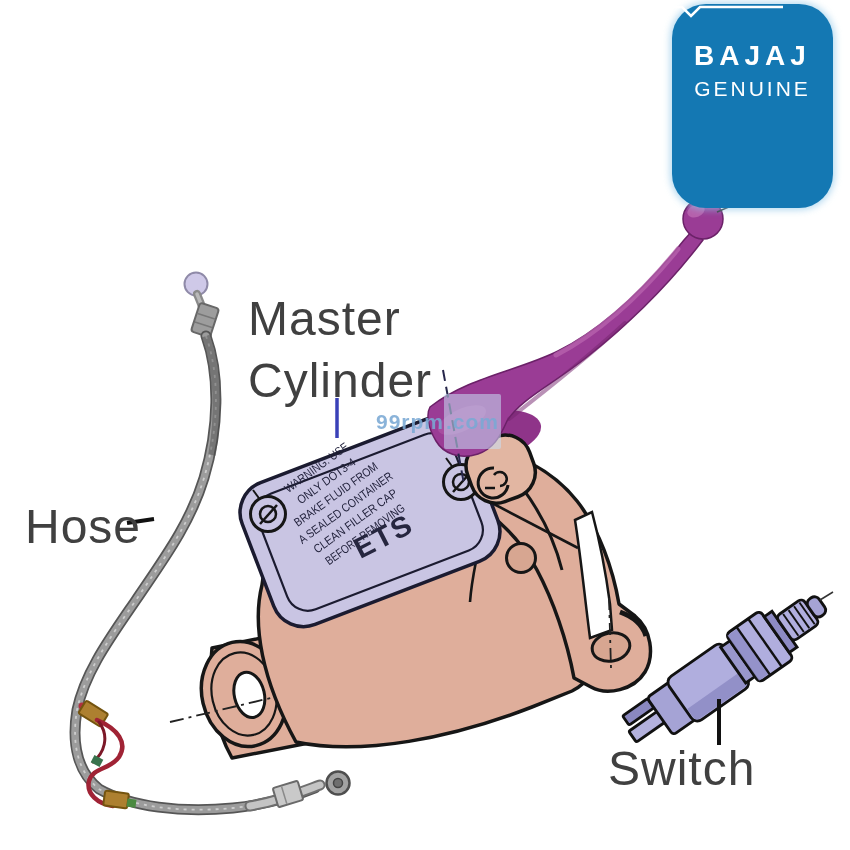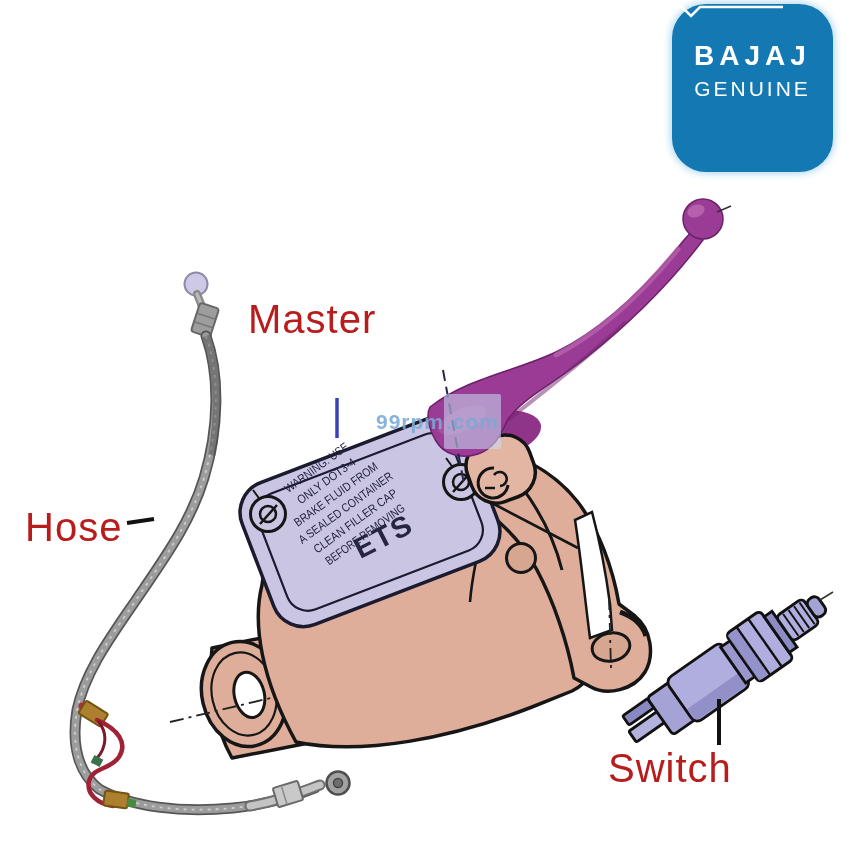--- a/index.html
+++ b/index.html
@@ -1,27 +1,27 @@
 <!DOCTYPE html>
 <html><head>
 <meta charset="utf-8">
 <style>
   html,body{margin:0;padding:0;background:#ffffff;}
   .stage{position:relative;width:850px;height:850px;background:#ffffff;overflow:hidden;
          font-family:"Liberation Sans",sans-serif;}
   .stage svg{position:absolute;left:0;top:0;}
-  .part-label{position:absolute;color:#b91c1c;font-size:40px;line-height:62px;
+  .part-label{position:absolute;color:#404040;font-size:48px;line-height:62px;
               letter-spacing:1px;white-space:nowrap;}
   .label-master{left:248px;top:288px;}
   .label-hose{left:25px;top:496px;}
   .label-switch{left:608px;top:736px;line-height:65px;}
   .watermark{position:absolute;left:376px;top:410px;font-weight:bold;font-size:21px;
              letter-spacing:1px;color:rgba(122,168,212,0.88);white-space:nowrap;}
   .watermark .wm-suffix{background:rgba(200,222,244,0.55);padding:16px 2px;border-radius:2px;}
-  .badge{position:absolute;left:672px;top:4px;width:161px;height:168px;border-radius:34px;
+  .badge{position:absolute;left:672px;top:4px;width:161px;height:204px;border-radius:34px;
          background:#1478b3;box-shadow:0 0 7px 2px rgba(142,198,232,0.65);
          display:flex;flex-direction:column;align-items:center;justify-content:flex-start;
          padding-top:38px;box-sizing:border-box;color:#ffffff;}
   .badge .brand{font-weight:bold;font-size:28px;letter-spacing:5px;line-height:28px;}
   .badge .genuine{font-size:21px;letter-spacing:3px;line-height:22px;margin-top:8px;font-weight:400;}
   .badge .parts{font-weight:bold;font-size:39px;line-height:36px;margin-top:0px;}
   .badge .underline{margin-top:1px;}
 </style>
 </head>
 <body>
@@ -184,20 +184,21 @@
       <line x1="337" y1="398" x2="337" y2="438" stroke="#3a41b8" stroke-width="3.5"></line>
       <line x1="127" y1="523" x2="154" y2="519" stroke="#111111" stroke-width="4"></line>
       <line x1="719" y1="699" x2="719" y2="745" stroke="#111111" stroke-width="4"></line>
     </g>
   </svg>
 
   <div class="watermark"><span>99rpm</span><span class="wm-suffix">.com</span></div>
 
   <div class="part-label label-master">
     <div>Master</div>
+    <div>Cylinder</div>
   </div>
   <div class="part-label label-hose">Hose</div>
   <div class="part-label label-switch">
     <div>Switch</div>
   </div>
 
   <div class="badge">
     <div class="brand">BAJAJ</div>
     <div class="genuine">GENUINE</div>
     <svg class="underline" width="112" height="14" viewBox="0 0 112 14">

